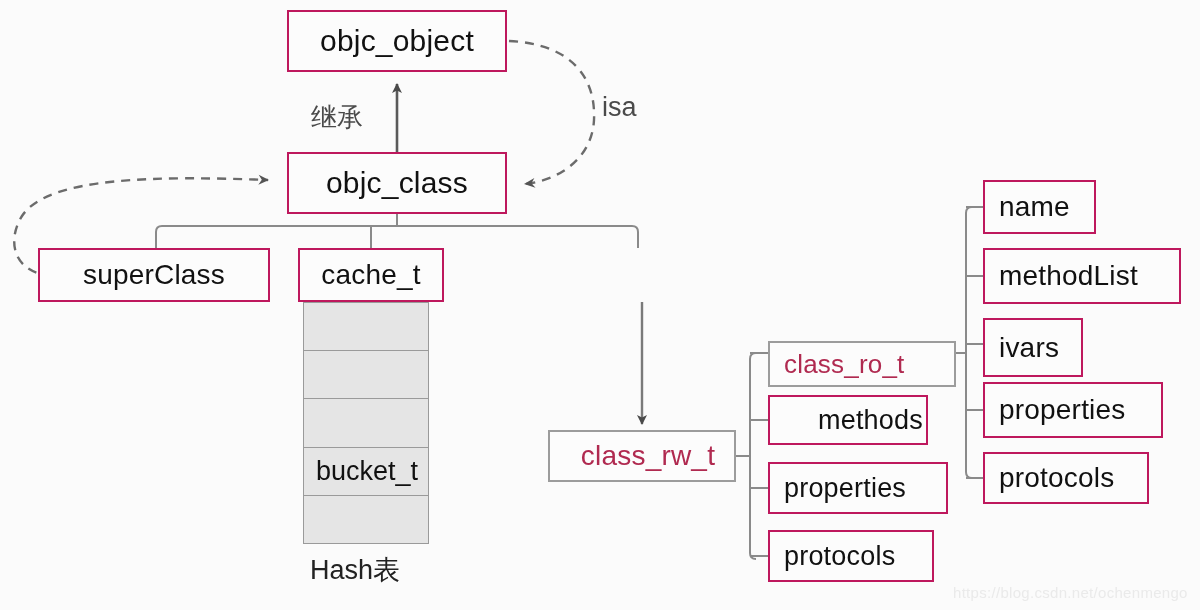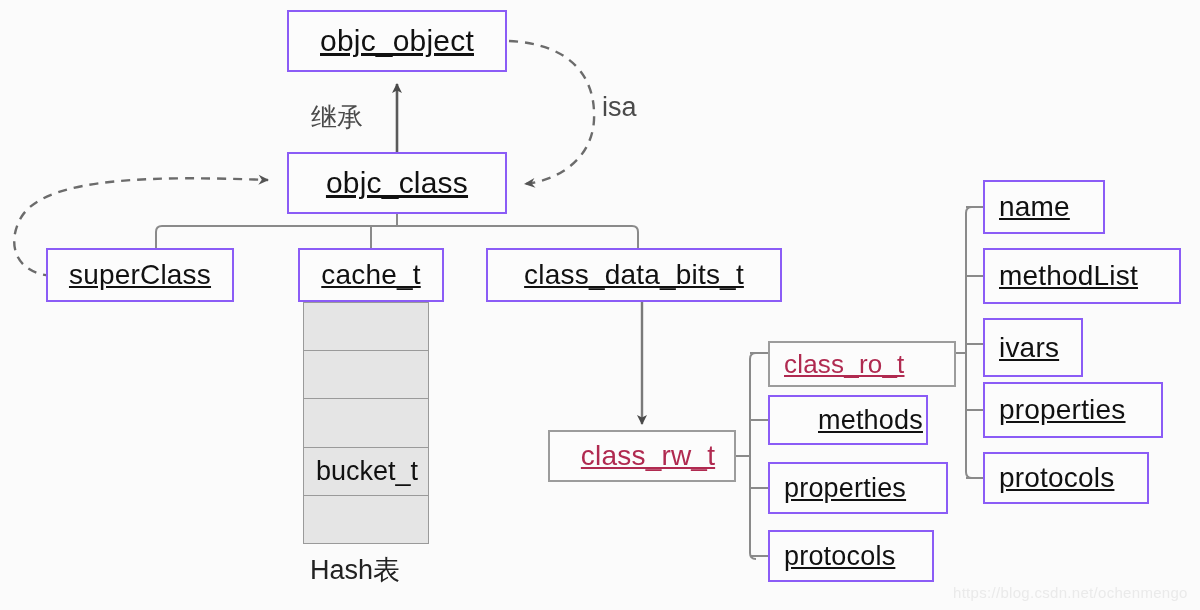--- a/index.html
+++ b/index.html
@@ -19,28 +19,27 @@
     position: absolute;
     left: 0; top: 0;
     width: 1200px;
     height: 610px;
     pointer-events: none;
   }
   .node {
     position: absolute;
     box-sizing: border-box;
     background: #fcfcfc;
-    border: 2px solid #8b5cf6;
+    border: 2px solid #be185d;
     display: flex;
     align-items: center;
     justify-content: flex-start;
     color: #111111;
     white-space: nowrap;
     letter-spacing: 0.2px;
-    text-decoration: underline;
   }
   .node > span { display: block; }
   .node.pink {
     color: #b02a50;
     border-color: #9c9c9c;
   }
   .pad-c { justify-content: center; }
   .pad-l { padding-left: 14px; }
 
   
@@ -143,31 +142,28 @@
   </svg>
 
   <div class="node pad-c" style="left:287px; top:10px; width:220px; height:62px; font-size:30px;">
     <span>objc_object</span>
   </div>
 
   <div class="node pad-c" style="left:287px; top:152px; width:220px; height:62px; font-size:30px;">
     <span>objc_class</span>
   </div>
 
-  <div class="node pad-c" style="left:46px; top:248px; width:188px; height:54px; font-size:28px;">
+  <div class="node pad-c" style="left:38px; top:248px; width:232px; height:54px; font-size:28px;">
     <span>superClass</span>
   </div>
 
   <div class="node pad-c" style="left:298px; top:248px; width:146px; height:54px; font-size:28px;">
     <span>cache_t</span>
   </div>
 
-  <div class="node pad-c" style="left:486px; top:248px; width:296px; height:54px; font-size:28px;">
-    <span>class_data_bits_t</span>
-  </div>
 
   <div class="node pink pad-c" style="left:548px; top:430px; width:188px; height:52px; font-size:28px;padding-left:12px;">
     <span>class_rw_t</span>
   </div>
 
   <div class="node pink pad-l" style="left:768px; top:341px; width:188px; height:46px; font-size:26px;">
     <span>class_ro_t</span>
   </div>
 
   <div class="node pad-l" style="left:768px; top:395px; width:160px; height:50px; font-size:27px;padding-left:48px;">
@@ -175,21 +171,21 @@
   </div>
 
   <div class="node pad-l" style="left:768px; top:462px; width:180px; height:52px; font-size:27px;">
     <span>properties</span>
   </div>
 
   <div class="node pad-l" style="left:768px; top:530px; width:166px; height:52px; font-size:27px;">
     <span>protocols</span>
   </div>
 
-  <div class="node pad-l" style="left:983px; top:180px; width:122px; height:54px; font-size:28px;">
+  <div class="node pad-l" style="left:983px; top:180px; width:113px; height:54px; font-size:28px;">
     <span>name</span>
   </div>
 
   <div class="node pad-l" style="left:983px; top:248px; width:198px; height:56px; font-size:28px;">
     <span>methodList</span>
   </div>
 
   <div class="node pad-l" style="left:983px; top:318px; width:100px; height:59px; font-size:28px;">
     <span>ivars</span>
   </div>

